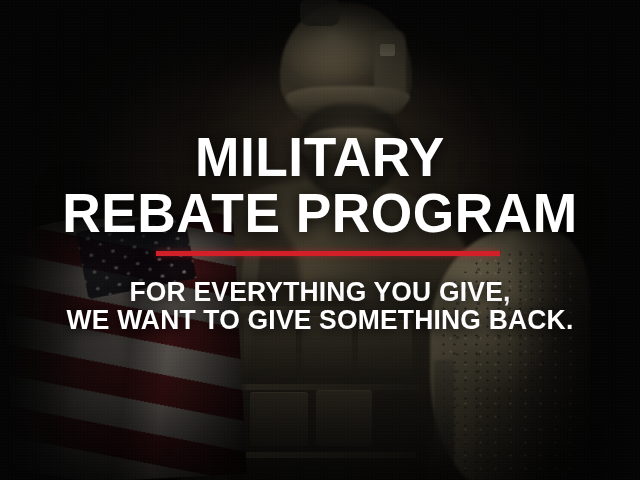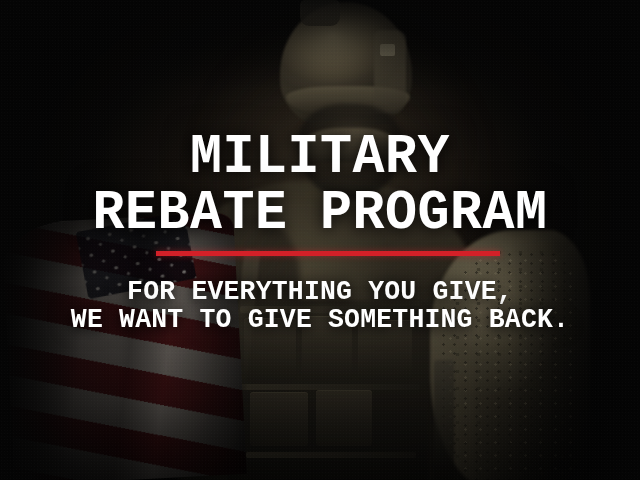--- a/index.html
+++ b/index.html
@@ -10,21 +10,20 @@
   body {
     font-family: "Liberation Sans", sans-serif;
   }
 
   .stage {
     position: relative;
     width: 640px;
     height: 480px;
     overflow: hidden;
     background: #070707;
-    font-family: Liberation Mono, monospace;
   }
 
   
   .photo {
     position: absolute;
     inset: 0;
     overflow: hidden;
   }
 
   

